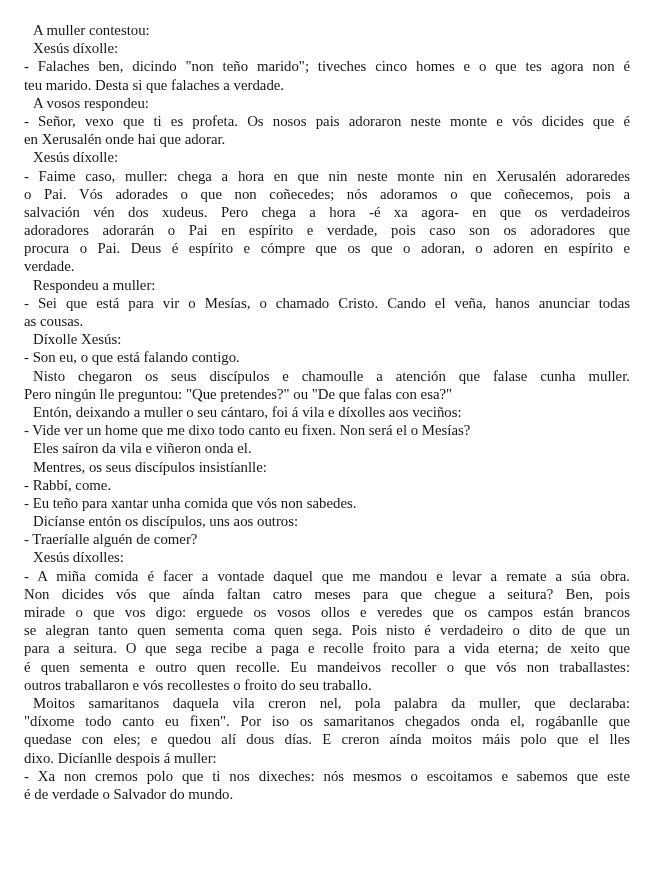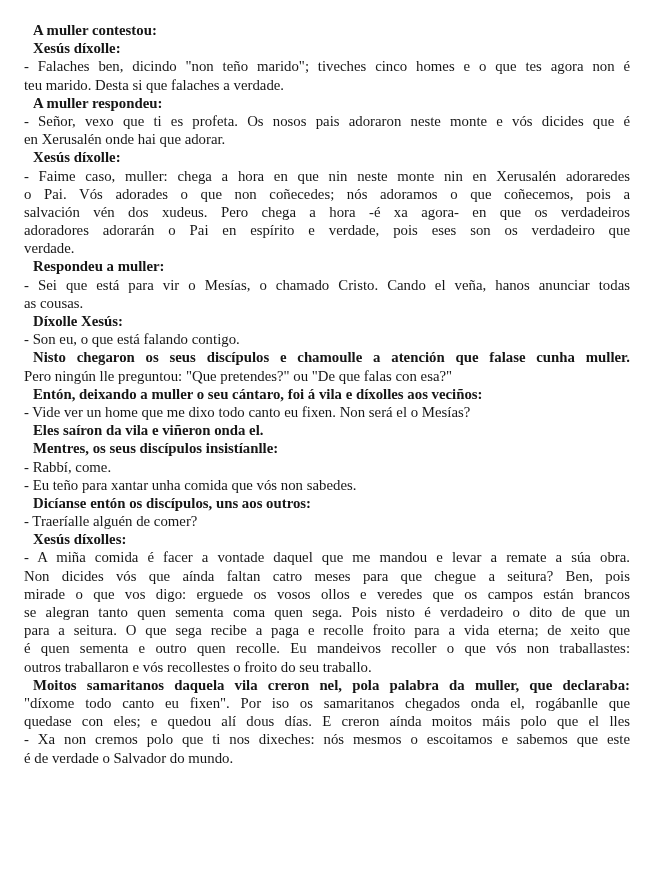--- a/index.html
+++ b/index.html
@@ -32,52 +32,52 @@
     text-align-last: justify;
     height: 18.2px;
     overflow: hidden;
   }
   .line.final {
     text-align: left;
     text-align-last: left;
   }
   .line.indent {
     text-indent: 9px;
-    font-weight: bold;
   }
 </style>
 </head>
 <body style="background: rgb(255, 255, 255);">
 
 <div class="page" style="color: rgb(22, 22, 22);">
     <div class="para narrative">
       <div class="line final indent">A muller contestou:</div>
     </div>
     <div class="para narrative">
       <div class="line final indent">Xesús díxolle:</div>
     </div>
     <div class="para dialogue">
       <div class="line">- Falaches ben, dicindo "non teño marido"; tiveches cinco homes e o que tes agora non é</div>
       <div class="line final">teu marido. Desta si que falaches a verdade.</div>
     </div>
     <div class="para narrative">
-      <div class="line final indent">A muller respondeu:</div>
+      <div class="line final indent">A vosos respondeu:</div>
     </div>
     <div class="para dialogue">
       <div class="line">- Señor, vexo que ti es profeta. Os nosos pais adoraron neste monte e vós dicides que é</div>
       <div class="line final">en Xerusalén onde hai que adorar.</div>
     </div>
     <div class="para narrative">
       <div class="line final indent">Xesús díxolle:</div>
     </div>
     <div class="para dialogue">
       <div class="line">- Faime caso, muller: chega a hora en que nin neste monte nin en Xerusalén adoraredes</div>
       <div class="line">o Pai. Vós adorades o que non coñecedes; nós adoramos o que coñecemos, pois a</div>
       <div class="line">salvación vén dos xudeus. Pero chega a hora -é xa agora- en que os verdadeiros</div>
-      <div class="line">adoradores adorarán o Pai en espírito e verdade, pois eses son os verdadeiro que</div>
+      <div class="line">adoradores adorarán o Pai en espírito e verdade, pois caso son os adoradores que</div>
+      <div class="line">procura o Pai. Deus é espírito e cómpre que os que o adoran, o adoren en espírito e</div>
       <div class="line final">verdade.</div>
     </div>
     <div class="para narrative">
       <div class="line final indent">Respondeu a muller:</div>
     </div>
     <div class="para dialogue">
       <div class="line">- Sei que está para vir o Mesías, o chamado Cristo. Cando el veña, hanos anunciar todas</div>
       <div class="line final">as cousas.</div>
     </div>
     <div class="para narrative">
@@ -123,18 +123,19 @@
       <div class="line">mirade o que vos digo: erguede os vosos ollos e veredes que os campos están brancos</div>
       <div class="line">se alegran tanto quen sementa coma quen sega. Pois nisto é verdadeiro o dito de que un</div>
       <div class="line">para a seitura. O que sega recibe a paga e recolle froito para a vida eterna; de xeito que</div>
       <div class="line">é quen sementa e outro quen recolle. Eu mandeivos recoller o que vós non traballastes:</div>
       <div class="line final">outros traballaron e vós recollestes o froito do seu traballo.</div>
     </div>
     <div class="para narrative">
       <div class="line indent">Moitos samaritanos daquela vila creron nel, pola palabra da muller, que declaraba:</div>
       <div class="line">"díxome todo canto eu fixen". Por iso os samaritanos chegados onda el, rogábanlle que</div>
       <div class="line">quedase con eles; e quedou alí dous días. E creron aínda moitos máis polo que el lles</div>
+      <div class="line final">dixo. Dicíanlle despois á muller:</div>
     </div>
     <div class="para dialogue">
       <div class="line">- Xa non cremos polo que ti nos dixeches: nós mesmos o escoitamos e sabemos que este</div>
       <div class="line final">é de verdade o Salvador do mundo.</div>
     </div>
   </div>
 
 </body></html>

